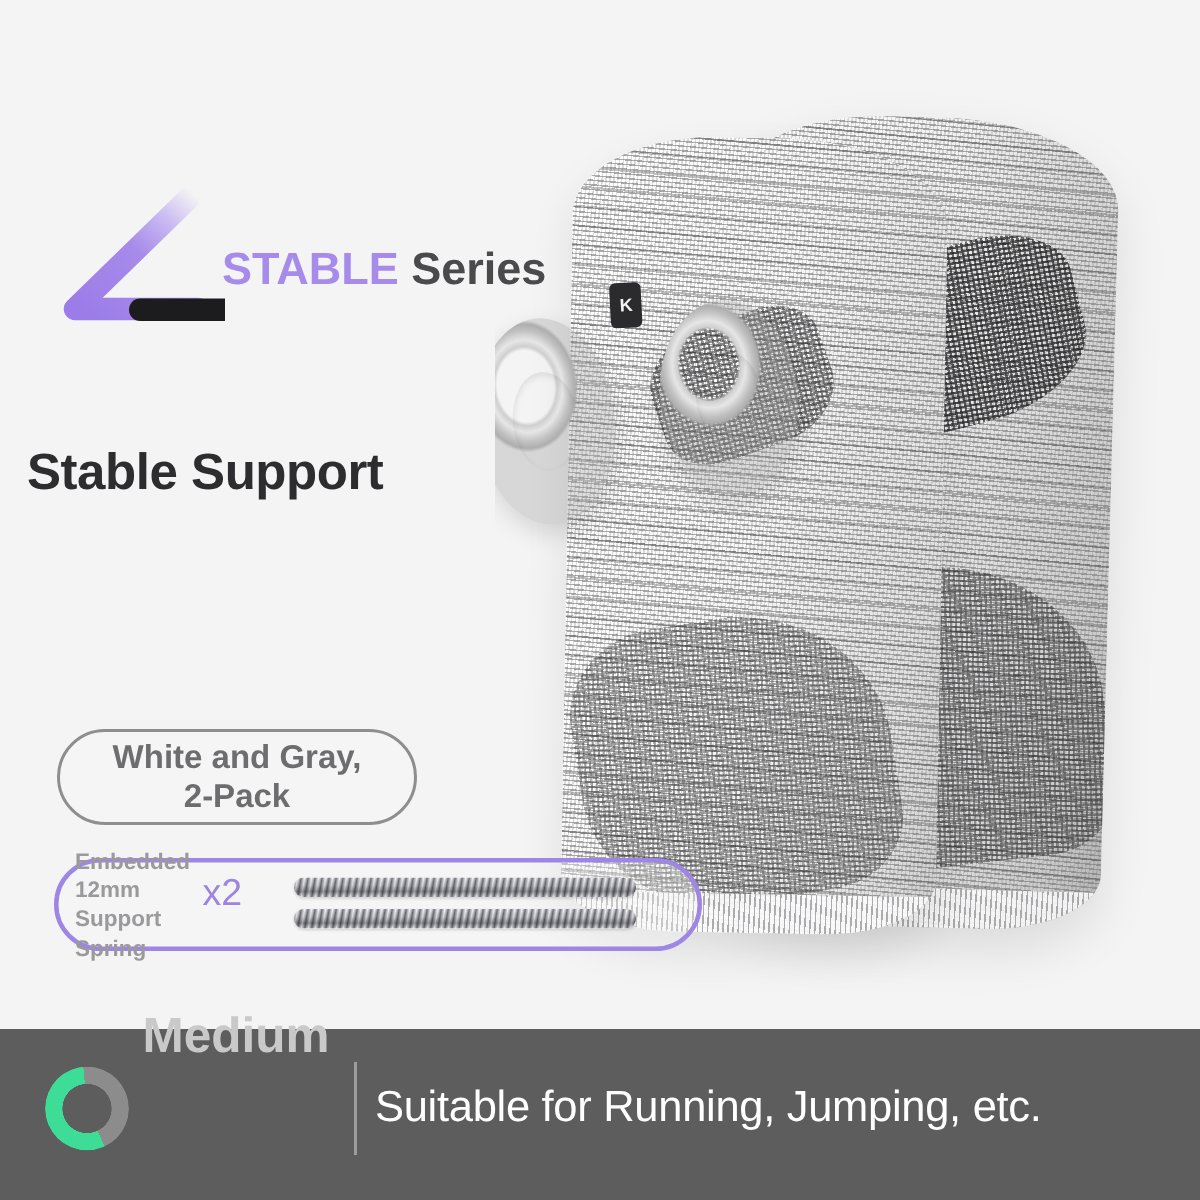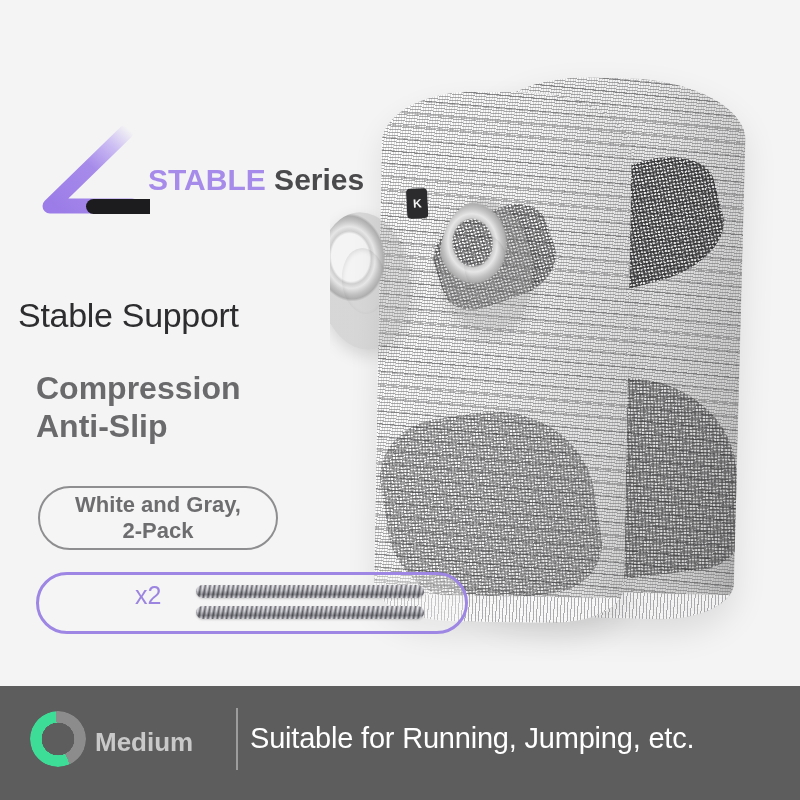--- a/index.html
+++ b/index.html
@@ -148,21 +148,21 @@
     white-space: nowrap;
     margin-left: 44px;
   }
   .brand-text .b1 { color: #a78bea; }
   .brand-text .b2 { color: #4a4a4c; }
 
   .headline {
     position: absolute;
     left: 18px; top: 296px;
     font-size: 34px;
-    font-weight: 400;
+    font-weight: 700;
     color: #2d2d2f;
     letter-spacing: -.3px;
   }
 
   .subhead {
     position: absolute;
     left: 36px; top: 370px;
     font-size: 32px;
     font-weight: 700;
     color: #6a6a6c;
@@ -250,22 +250,22 @@
       from 155deg,
       #3ddc97 0deg 200deg,
       #8c8c8c 200deg 360deg
     );
     -webkit-mask: radial-gradient(closest-side, transparent 58%, #000 59%);
     mask: radial-gradient(closest-side, transparent 58%, #000 59%);
   }
 
   .intensity-text {
     position: absolute;
-    left: 95px; top: 728px;
-    font-size: 26px;
+    left: 95px; top: 671px;
+    font-size: 33px;
     font-weight: 700;
     color: #c9c9c9;
     line-height: 1.15;
   }
 
   .divider {
     position: absolute;
     left: 236px; top: 708px;
     width: 2px; height: 62px;
     background: #9d9d9d;
@@ -346,34 +346,36 @@
       <rect x="58" y="81" width="88" height="15" rx="7.5" fill="#1c1c1e"></rect>
     </svg>
   </div>
 
   <div class="brand-text">
     <span class="b1">STABLE</span><span class="b2"> Series</span>
   </div>
 
   <div class="headline">Stable Support</div>
 
-  <div class="subhead">
-    <div>Compression</div>
-    <div>Anti-Slip</div>
-  </div>
 
   <div class="pill-pack">
     <div>
       <div>White and Gray,</div>
       <div>2-Pack</div>
     </div>
   </div>
 
   <div class="pill-spring"></div>
 
+  <div class="spring-label">
+    <div>Embedded</div>
+    <div>12mm</div>
+    <div>Support</div>
+    <div>Spring</div>
+  </div>
 
   <div class="spring-x2">x2</div>
 
   <div class="spring-coil" style="left:196px; top:585px; width:228px;"></div>
   <div class="spring-coil" style="left:196px; top:606px; width:228px;"></div>
 
   <div class="footer"></div>
 
   <div class="gauge"></div>
 

